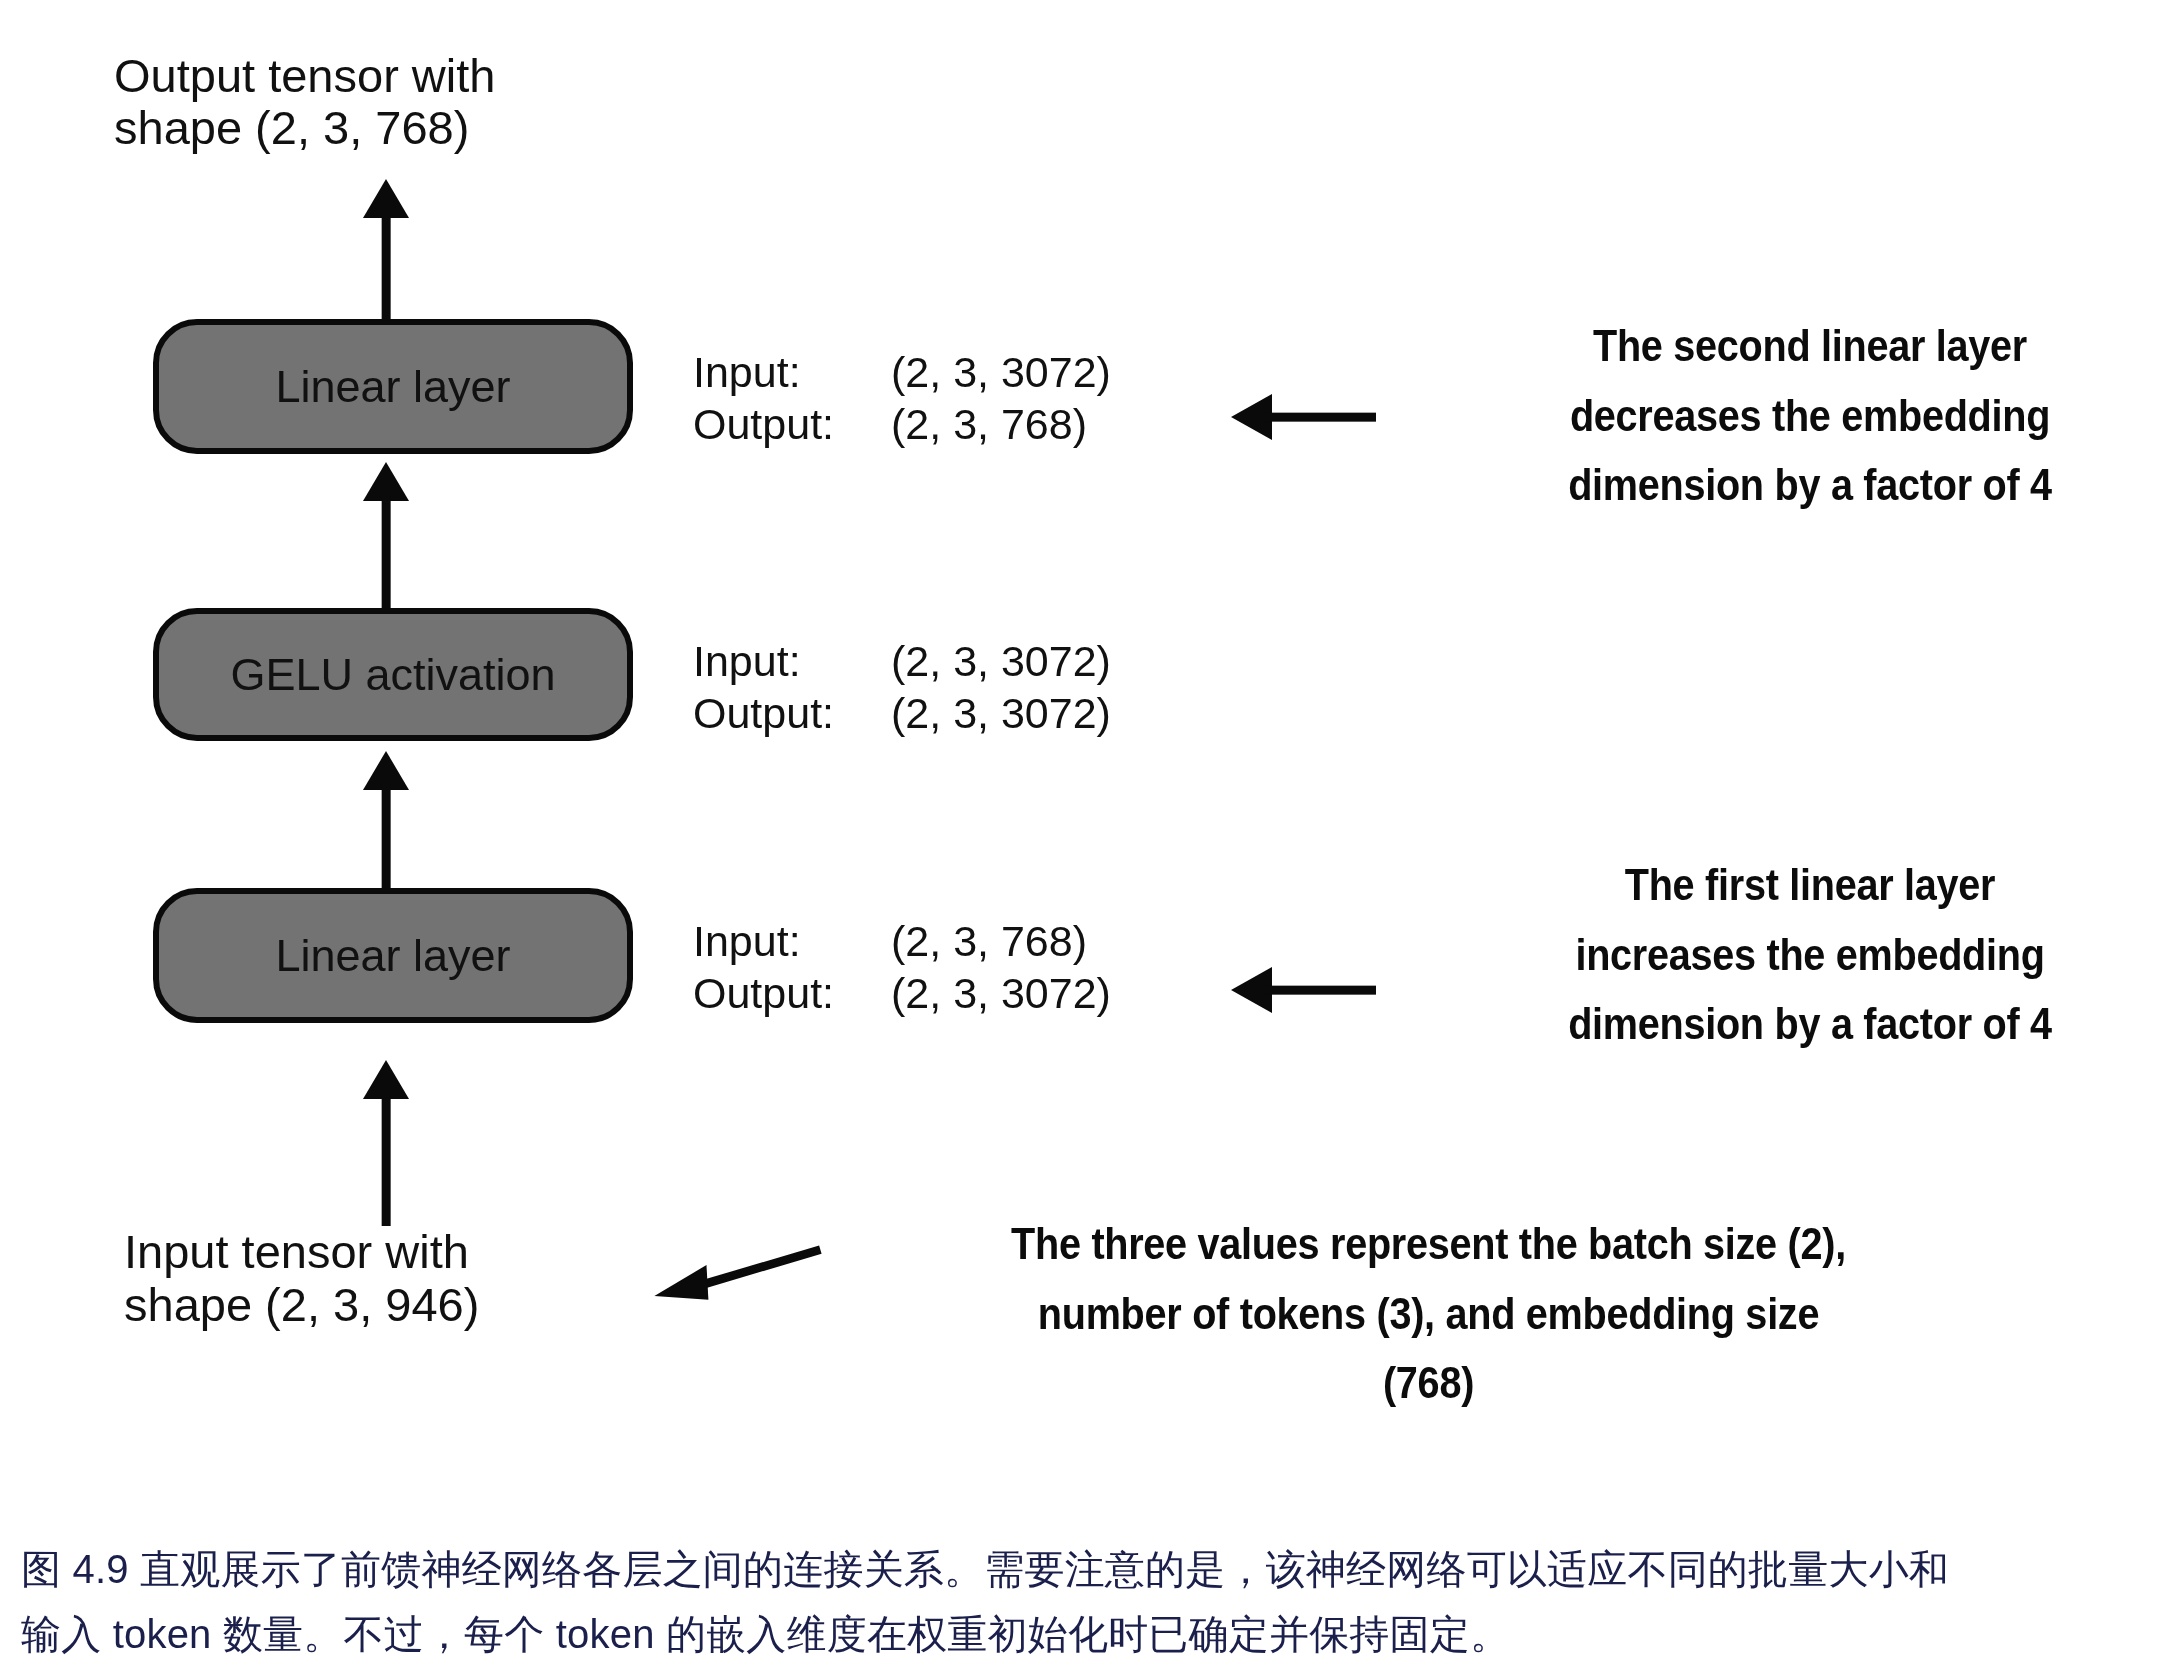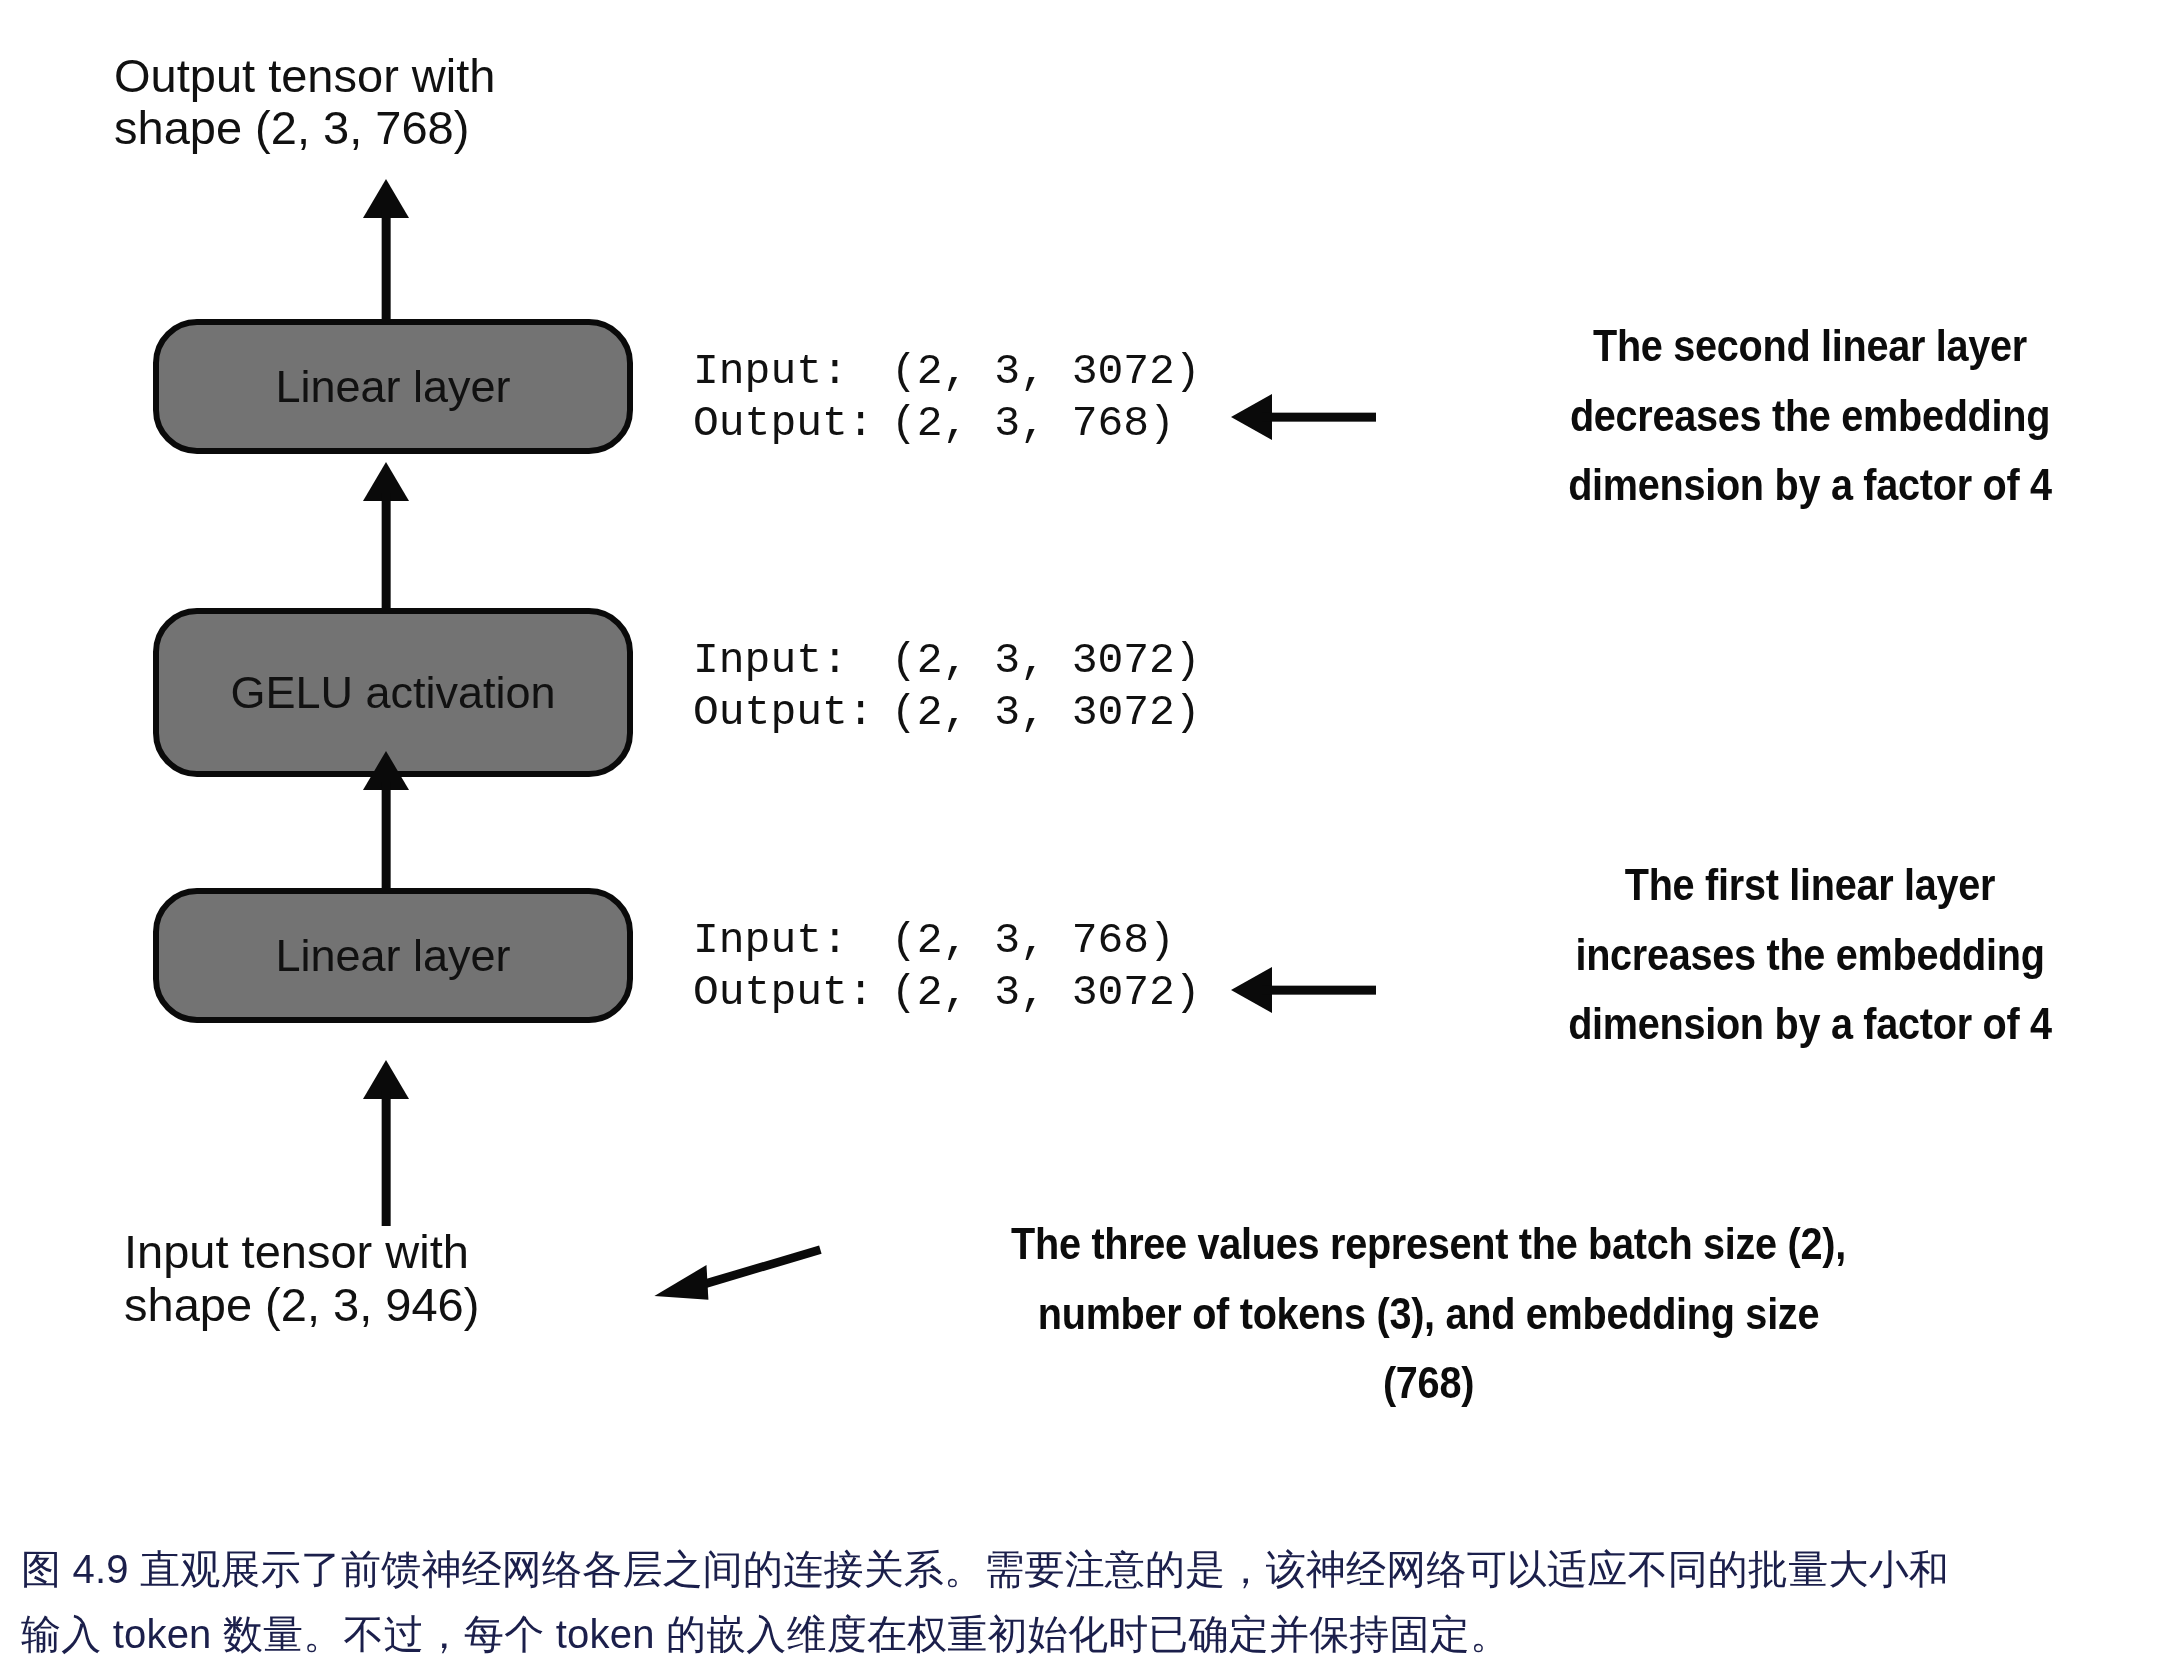--- a/index.html
+++ b/index.html
@@ -99,21 +99,21 @@
     border-bottom: 23px solid transparent;
     border-right: 41px solid #0a0a0a;
   }
 
   
   .slant-arrow { position: absolute; }
 
   
   .io-block {
     position: absolute;
-    font-family: Liberation Mono, monospace;
+    font-family: Liberation Sans, sans-serif;
     font-weight: 400;
     font-size: 43px;
     color: #111111;
     line-height: 1.22;
   }
   .io-row { display: flex; }
   .io-key { width: 198px; flex: none; }
   .io-val { flex: none; }
 
   
@@ -162,21 +162,21 @@
   <div>The second linear layer</div>
   <div>decreases the embedding</div>
   <div>dimension by a factor of 4</div>
 </div>
 
 <div class="v-arrow" style="left:363px; top:462px; width:46px; height:147px;">
   <div class="head"></div>
   <div class="shaft" style="height:116px;"></div>
 </div>
 
-<div class="node-box" style="left:153px; top:608px; width:480px; height:169px;">
+<div class="node-box" style="left:153px; top:608px; width:480px; height:133px;">
   <span class="node-label">GELU activation</span>
 </div>
 
 <div class="io-block" style="left:693px; top:635px;">
   <div class="io-row">
     <span class="io-key">Input:</span>
     <span class="io-val">(2, 3, 3072)</span>
   </div>
   <div class="io-row">
     <span class="io-key">Output:</span>

